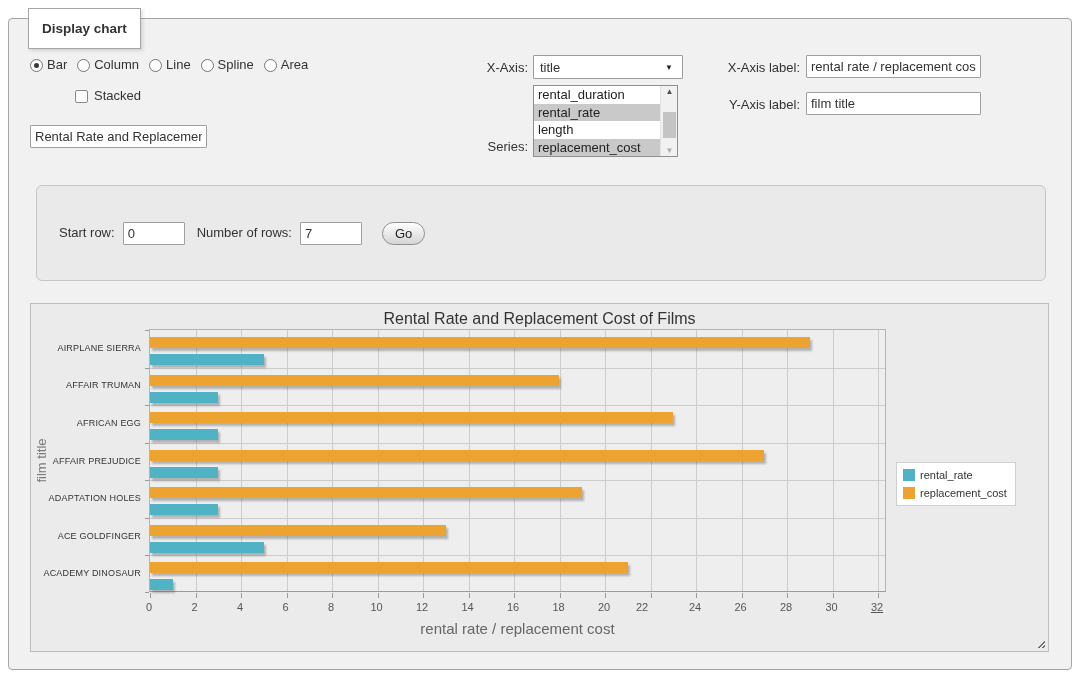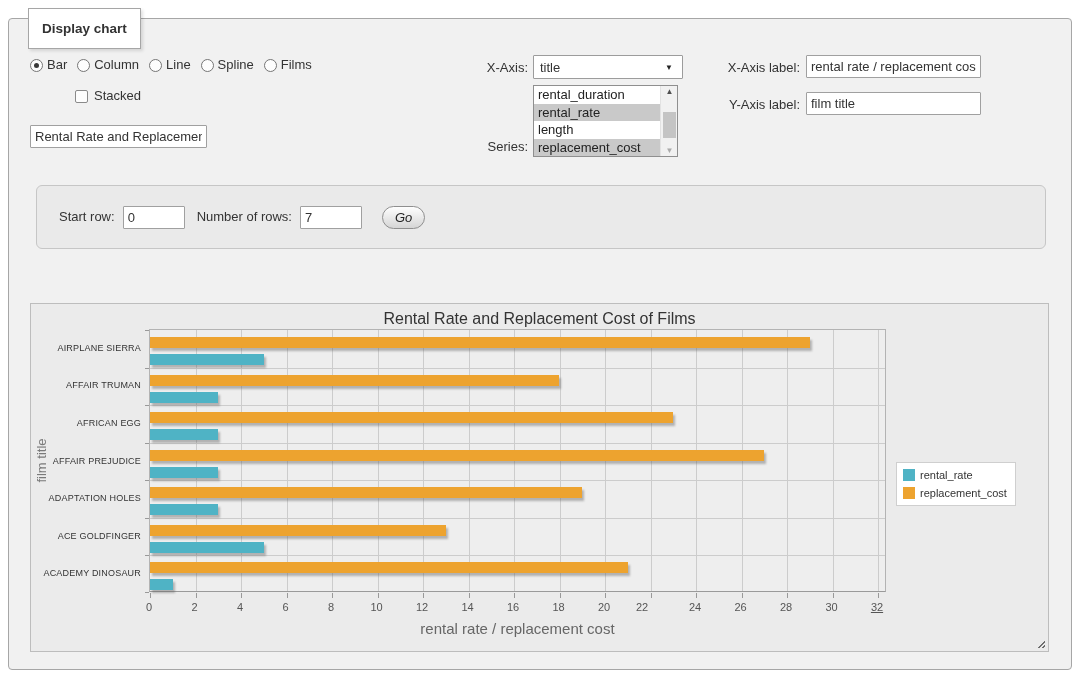--- a/index.html
+++ b/index.html
@@ -44,26 +44,26 @@
   .sbar .up { position:absolute; top:1px; left:0; width:17px; text-align:center; font-size:8px; color:#4f4f4f; }
   .sbar .dn { position:absolute; bottom:1px; left:0; width:17px; text-align:center; font-size:8px; color:#ababab; }
   .sbar .thumb { position:absolute; top:26px; left:2px; width:13px; height:26px; background:#c4c4c4; }
 
   .axlbl-x { position:absolute; left:688px; top:60px; width:112px; text-align:right; }
   .axlbl-y { position:absolute; left:688px; top:97px; width:112px; text-align:right; }
   #x-label-input { position:absolute; left:806px; top:55px; width:175px; }
   #y-label-input { position:absolute; left:806px; top:92px; width:175px; }
 
   
-  .rows-panel { position:absolute; left:36px; top:185px; width:1010px; height:64px;
+  .rows-panel { position:absolute; left:36px; top:185px; width:1010px; height:96px;
     background:#eaeaea; border:1px solid #c6c6c6; border-radius:6px;
     display:flex; align-items:center; padding-left:22px; }
   .rows-panel input.txt { width:62px; }
   .go-btn { margin-left:20px; padding:3px 12px; font-size:13px; color:#222;
-    background:linear-gradient(#fefefe,#d5d5d5); border:1px solid #8f8f8f; border-radius:12px; cursor:default;font-style:italic; }
+    background:linear-gradient(#fefefe,#d5d5d5); border:1px solid #8f8f8f; border-radius:12px; cursor:default; }
   .sp8 { width:8px; } .sp12 { width:12px; }
 
   
   .chart-panel { position:absolute; left:30px; top:303px; width:1019px; height:349px;
     background:#ebebeb; border:1px solid #bdbdbd; }
   .chart-title { position:absolute; left:0; top:6px; width:100%; text-align:center;
     font-size:16px; color:#333; }
   .plot { position:absolute; left:118px; top:25px; width:737px; height:263px;
     background:#eee; border:1px solid #b3b3b3; border-bottom:1px solid #9a9a9a; }
   .gridline-v { position:absolute; top:0; width:1px; height:100%; background:#ccc; }
@@ -106,21 +106,21 @@
     <span class="radio-item">
       <span class="radio"></span>
       <span class="lbl">Line</span>
     </span>
     <span class="radio-item">
       <span class="radio"></span>
       <span class="lbl">Spline</span>
     </span>
     <span class="radio-item">
       <span class="radio"></span>
-      <span class="lbl">Films</span>
+      <span class="lbl">Area</span>
     </span>
   </div>
 
 <div class="check-row">
   <span class="checkbox"></span>
   <span class="lbl">Stacked</span>
 </div>
 
 <input class="txt" id="title-input" value="Rental Rate and Replacement Cost of Films" style="">
 

